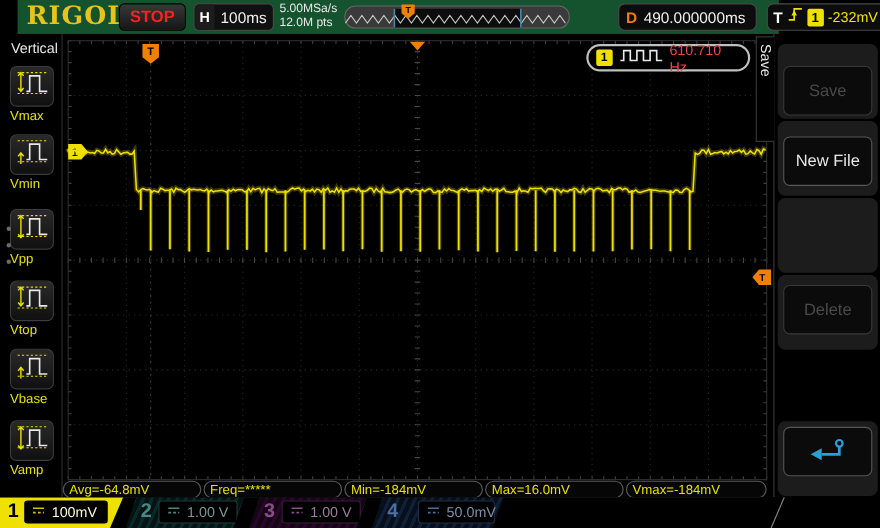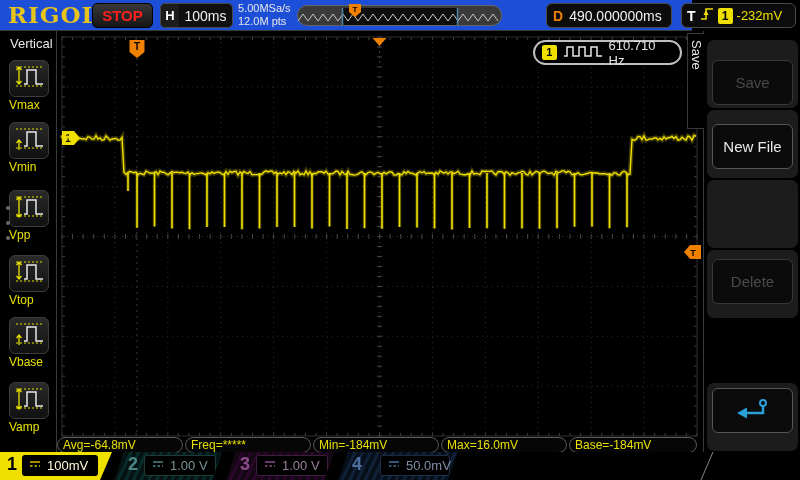--- a/index.html
+++ b/index.html
@@ -1,20 +1,20 @@
 <!DOCTYPE html>
 <html><head>
 <meta charset="utf-8">
 <style>
   * { margin:0; padding:0; box-sizing:border-box; }
   html,body { width:800px; height:480px; background:#000; overflow:hidden;
               font-family:"Liberation Sans", sans-serif; }
   .abs { position:absolute; }
   
-  #topbar { position:absolute; left:0; top:0; width:692px; height:31px; background:#1d4ed8; border-bottom:1px solid #3a3a3a; }
+  #topbar { position:absolute; left:16px; top:0; width:692px; height:31px; background:#14532d; border-bottom:1px solid #3a3a3a; }
   #logo { position:absolute; left:8px; top:1px; font-family:"DejaVu Serif", serif; font-weight:bold; font-size:23px; color:#e6c41c; letter-spacing:1px; }
   #stop-btn { position:absolute; left:92px; top:3px; width:61px; height:25px; background:linear-gradient(#383838,#161616); border:1px solid #000; border-radius:5px; color:#ff1f1f; font-weight:bold; font-size:15px; text-align:center; line-height:24px; }
   #h-box { position:absolute; left:160px; top:3px; width:73px; height:25px; background:#101010; border:1px solid #4a4a4a; border-radius:5px; display:flex; align-items:center; }
   #h-box .chip { width:18px; height:100%; color:#fff; font-weight:bold; font-size:13px; text-align:center; line-height:23px; background:#1c1c1c; border-radius:4px 0 0 4px; }
   #h-box .val { flex:1; color:#f0f0f0; font-size:14px; text-align:center; }
   #acq { position:absolute; left:238px; top:2px; color:#e8e8e8; font-size:11px; line-height:13px; }
   #preview { position:absolute; left:297px; top:5px; width:205px; height:21px; background:#3a3a3a; border:1px solid #666; border-radius:10px; overflow:visible; }
   #d-box { position:absolute; left:546px; top:3px; width:126px; height:25px; background:#0c0c0c; border:1px solid #4a4a4a; border-radius:6px; display:flex; align-items:center; padding:0 6px; }
   #d-box .chip { color:#f08000; font-weight:bold; font-size:14px; margin-right:6px; }
   #d-box .val { flex:1; color:#f0f0f0; font-size:14px; }
@@ -26,21 +26,21 @@
   #left-menu { position:absolute; left:0; top:31px; width:57px; height:421px; background:#000; border-right:1px solid #3a3a3a; }
   #left-menu .title { position:absolute; left:10px; top:5px; color:#e8e8e8; font-size:13px; }
   .meas-item { position:absolute; left:9px; width:16px; text-align:center; }
   .meas-item .ibox { width:40px; height:37px; background:linear-gradient(#2a2a2a,#101010); border:1px solid #3d3d3d; border-radius:6px; display:flex; align-items:center; justify-content:center; }
   .meas-item .lab { display:block; margin-top:1px; color:#e8e000; font-size:12px; }
   .page-dot { position:absolute; left:6px; width:4px; height:4px; border-radius:50%; background:#6a6a6a; }
   
   #scope { position:absolute; left:57px; top:31px; width:646px; height:421px; background:#000; }
   #freq-box { position:absolute; left:476px; top:9px; width:149px; height:25px; background:#000; border:2px solid #bfbfbf; border-radius:13px; display:flex; align-items:center; gap:5px; padding:0 7px; }
   #freq-box .chip { width:15px; height:15px; background:#f0e000; color:#000; font-weight:bold; font-size:11px; text-align:center; line-height:15px; border-radius:2px; }
-  #freq-box .val { color:#e5e5e5; font-size:13px; }
+  #freq-box .val { color:#ef4444; font-size:13px; }
   
   #right-menu { position:absolute; left:703px; top:31px; width:97px; height:421px; background:#000; border-left:1px solid #3a3a3a; }
   #save-tab { position:absolute; left:-17px; top:2px; width:17px; height:96px; border:1px solid #3a3a3a; border-right:none; background:#000; }
   #save-tab span { position:absolute; left:1px; top:6px; color:#e8e8e8; font-size:13px; writing-mode:vertical-rl; }
   .key-zone { position:absolute; left:3px; width:91px; height:68px; background:#1c1c1c; border-radius:7px; }
   .menu-btn { position:absolute; left:8px; width:81px; height:45px; background:#0b0b0b; border:1px solid #565656; border-radius:6px; color:#e8e8e8; font-size:15px; display:flex; align-items:center; justify-content:center; }
   .menu-btn.disabled { color:#4a4a4a; border-color:#383838; }
   
   .meas-box { position:absolute; top:437px; height:16px; background:#060606; border:1px solid #5a5a5a; border-radius:8px; color:#e8e000; font-size:12px; line-height:14px; padding-left:5px; overflow:hidden; white-space:nowrap; }
   
@@ -541,21 +541,21 @@
           <path d="M31,11 V18 H15" stroke="#2aa0d8" stroke-width="2.5" fill="none"></path>
           <polygon points="15,12.5 15,23.5 5,18" fill="#2aa0d8"></polygon>
         </svg></span>
   </div>
 </div>
 
 <div class="meas-box" style="left:57px;  width:126px">Avg=-64.8mV</div>
 <div class="meas-box" style="left:185px; width:126px">Freq=*****</div>
 <div class="meas-box" style="left:313px; width:126px">Min=-184mV</div>
 <div class="meas-box" style="left:441px; width:126px">Max=16.0mV</div>
-<div class="meas-box" style="left:569px; width:128px">Base=-184mV</div>
+<div class="meas-box" style="left:569px; width:128px">Vmax=-184mV</div>
 
 <div id="chbar">
   <div class="ch" id="ch1">
     <span class="num">1</span>
     <div class="box">
       <span style="color:#d8bc00"><svg width="14" height="12" viewBox="0 0 14 12">
             <line x1="2" y1="4" x2="12" y2="4" stroke="currentColor" stroke-width="1.5"></line>
             <line x1="2" y1="8" x2="12" y2="8" stroke="currentColor" stroke-width="1.5" stroke-dasharray="2.5 2"></line>
           </svg></span>
       <span>100mV</span>

